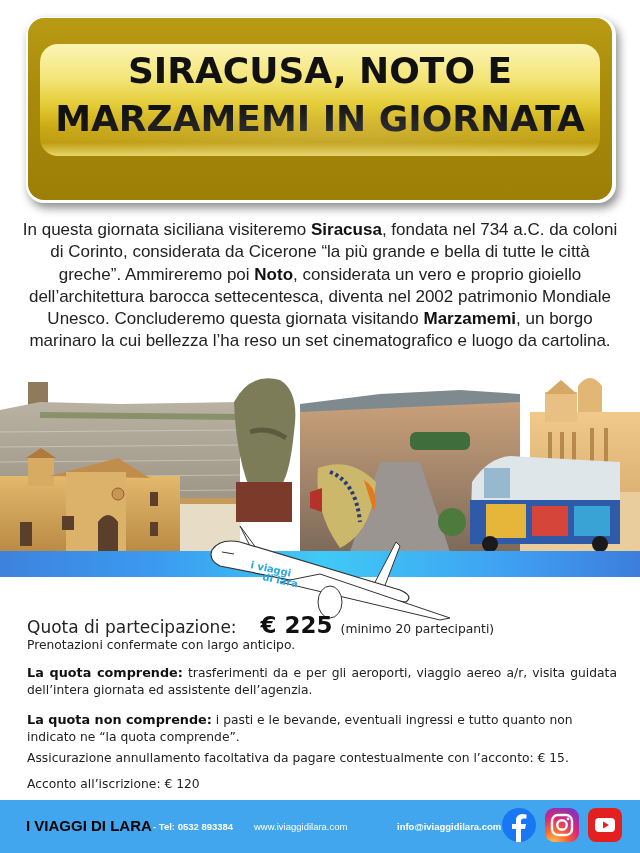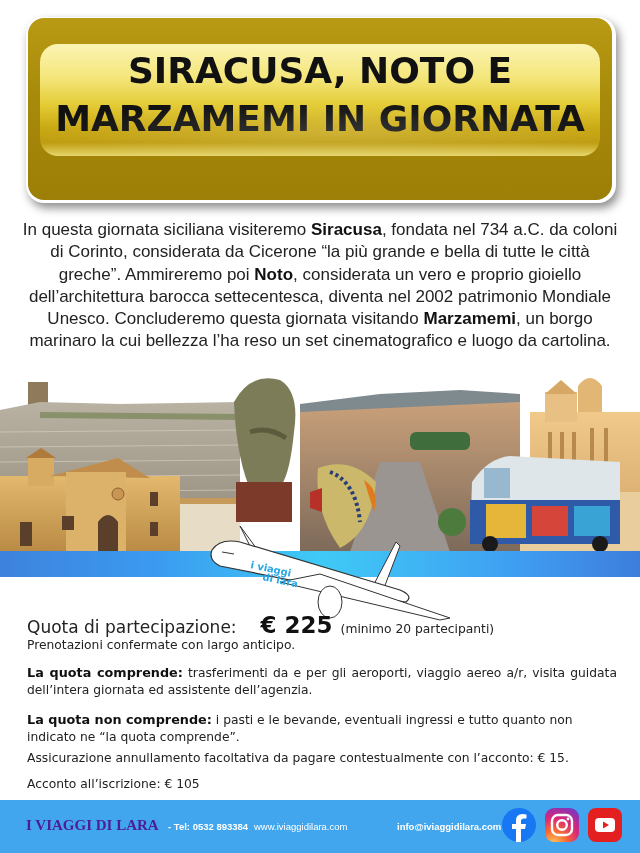--- a/index.html
+++ b/index.html
@@ -63,22 +63,22 @@
   .excludes { top: 711px; line-height: 17px; }
   .insurance { top: 751px; }
   .deposit { top: 777px; }
   .details b { font-weight: bold; color: #111; font-size: 12.8px; }
 
   
   .footer {
     position: absolute; left: 0; top: 800px; width: 640px; height: 53px;
     background: #41a6ee;
   }
-  .f-brand { position: absolute; left: 26px; top: 17px; color: #4c1d95; font-weight: bold; font-size: 15px; font-family: Liberation Serif, serif; }
-  .f-tel { position: absolute; left: 168px; top: 21px; color: #fff; font-weight: bold; font-size: 9.5px; font-family: "Liberation Sans", sans-serif; }
+  .f-brand { position: absolute; left: 26px; top: 17px; color: #000000; font-weight: bold; font-size: 15px; font-family: Liberation Sans, sans-serif; }
+  .f-tel { position: absolute; left: 153px; top: 21px; color: #fff; font-weight: bold; font-size: 9.5px; font-family: "Liberation Sans", sans-serif; }
   .f-web { position: absolute; left: 254px; top: 21px; color: #fff; font-weight: normal; font-size: 9.5px; font-family: "Liberation Sans", sans-serif; }
   .f-mail { position: absolute; left: 376px; top: 21px; color: #fff; font-weight: bold; font-size: 9.5px; font-family: "Liberation Sans", sans-serif; margin-left: 21px; }
   .social { position: absolute; top: 8px; width: 34px; height: 34px; }
   .fb { left: 502px; border-radius: 50%; background: #1877f2; }
   .ig { left: 545px; border-radius: 9px; background: radial-gradient(circle at 25% 105%, #fdc95a 0%, #f86a32 30%, #d8267a 60%, #8a34b5 85%, #5a4ad0 100%); }
   .yt { left: 588px; border-radius: 8px; background: #e41f1f; }
 </style>
 </head>
 <body>
 
@@ -209,21 +209,21 @@
   <span class="price-label">Quota di partecipazione:</span><span class="price-value">€ 225</span><span class="price-note">(minimo 20 partecipanti)</span>
 </div>
 <div class="details booking" style="position:absolute">Prenotazioni confermate con largo anticipo.</div>
 <div class="details includes" style="position:absolute">
   <b>La quota comprende:</b><span> trasferimenti da e per gli aeroporti, viaggio aereo a/r, visita guidata dell’intera giornata ed assistente dell’agenzia.</span>
 </div>
 <div class="details excludes" style="position:absolute">
   <b>La quota non comprende:</b><span> i pasti e le bevande, eventuali ingressi e tutto quanto non indicato ne “la quota comprende”.</span>
 </div>
 <div class="details insurance" style="position:absolute">Assicurazione annullamento facoltativa da pagare contestualmente con l’acconto:  € 15.</div>
-<div class="details deposit" style="position:absolute">Acconto all’iscrizione:  € 105</div>
+<div class="details deposit" style="position:absolute">Acconto all’iscrizione:  € 120</div>
 
 <div class="footer">
   <span class="f-brand">I VIAGGI DI LARA</span>
   <span class="f-tel">- Tel: 0532 893384</span>
   <span class="f-web">www.iviaggidilara.com</span>
   <span class="f-mail">info@iviaggidilara.com</span>
 
   <div class="social fb">
     <svg width="34" height="34" viewBox="0 0 34 34">
         <path d="M19 34 V21 H23 L24 16 H19 V13 Q19 10.5 22 10.5 H24.5 V6.5 Q22.5 6 20.5 6 Q14 6 14 12.5 V16 H10 V21 H14 V34 Z" fill="#fff"></path>

